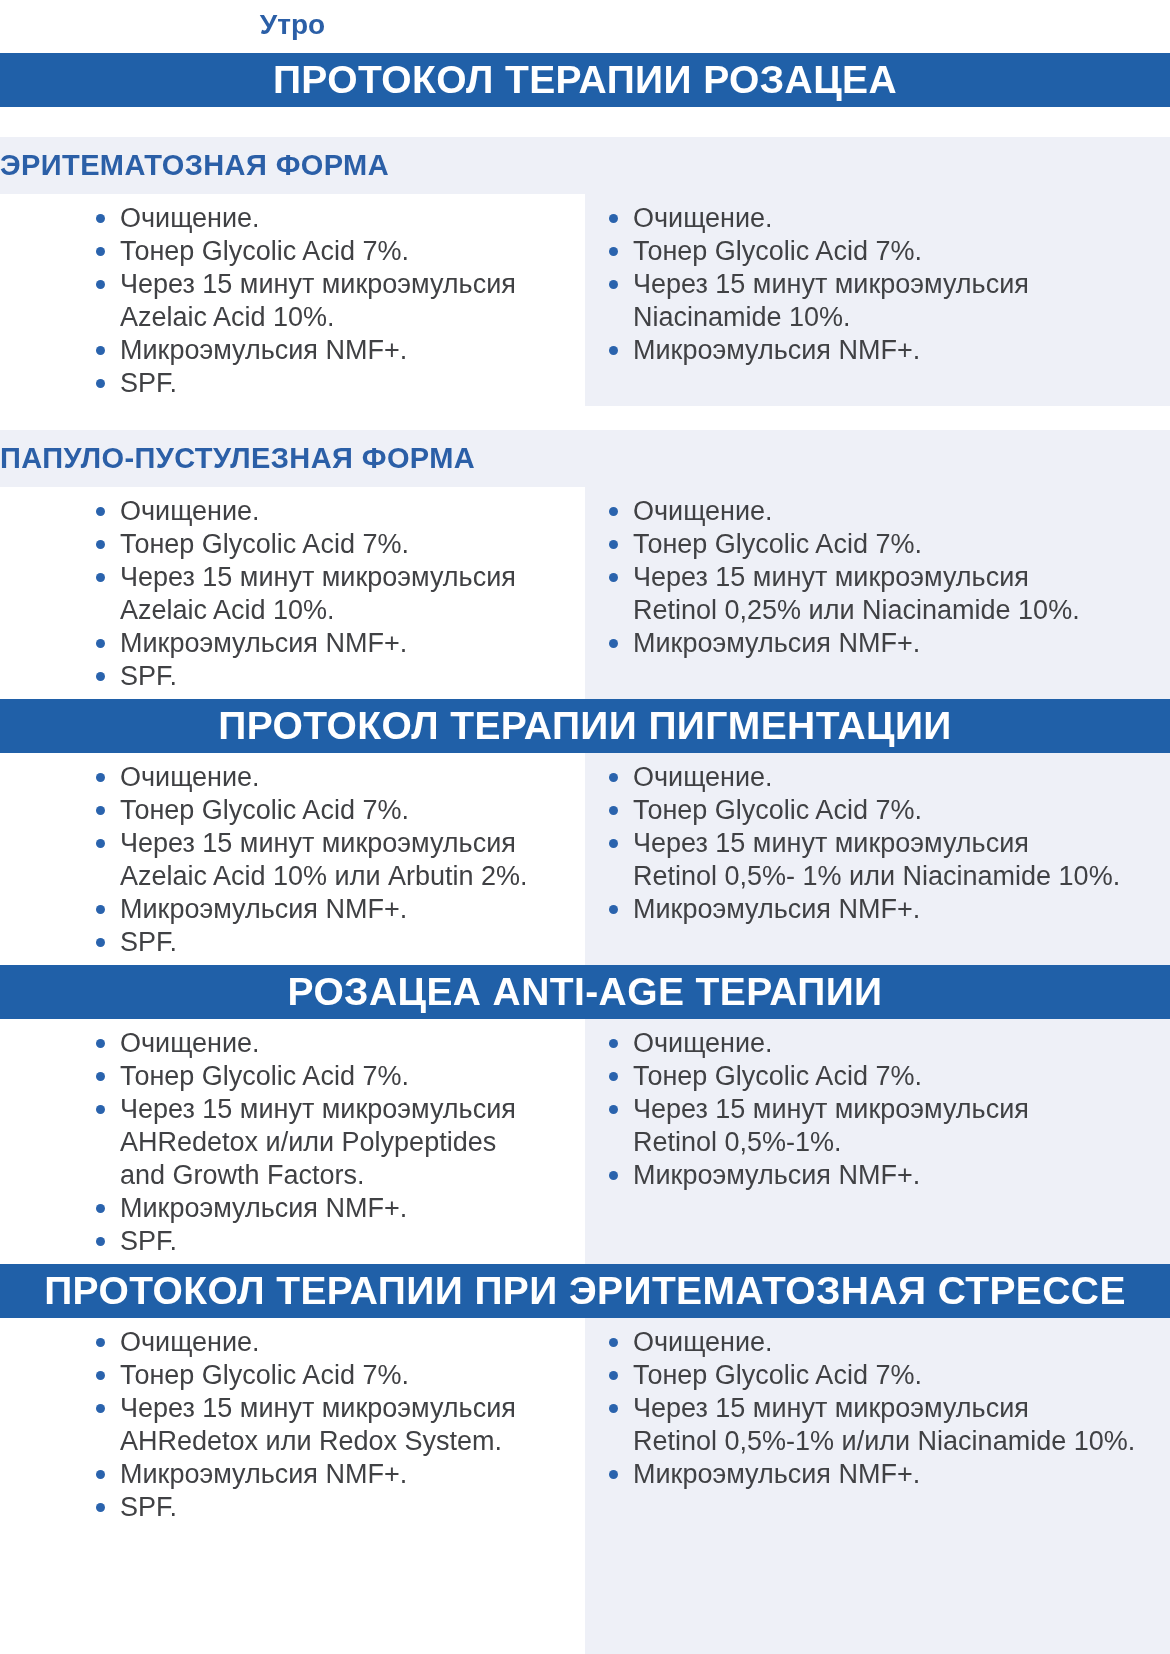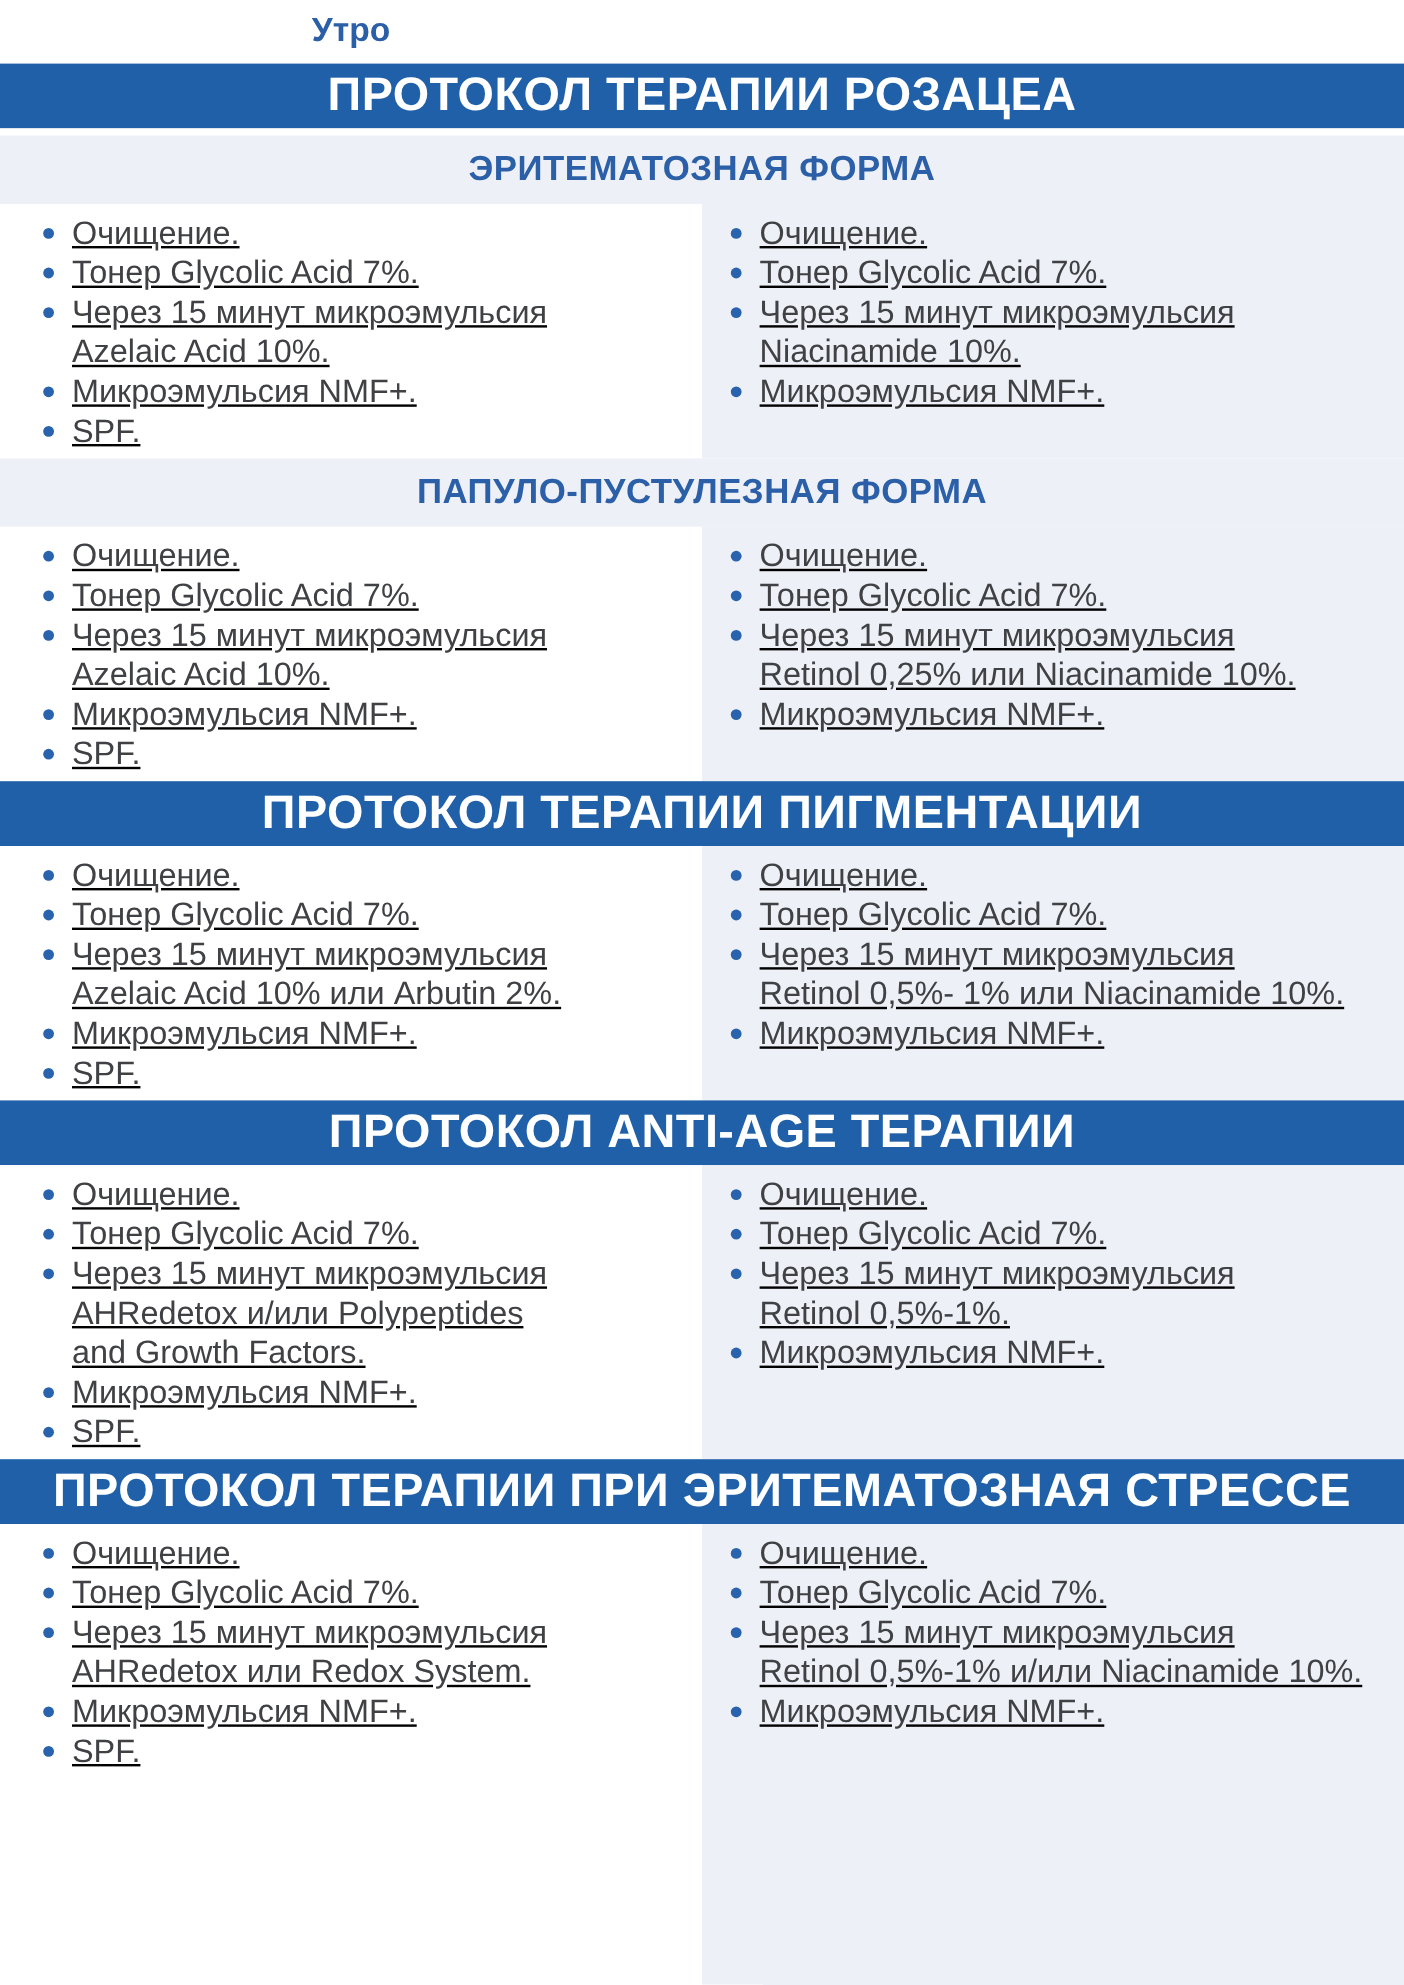--- a/index.html
+++ b/index.html
@@ -26,33 +26,32 @@
     height: 54px; flex: 0 0 auto;
     background: #2060a8;
     display: flex; align-items: center; justify-content: center;
   }
   .banner-dark .banner-title {
     color: #ffffff; font-weight: bold; font-size: 39px; letter-spacing: 0.4px;
   }
   .banner-light {
     height: 57px; flex: 0 0 auto;
     background: #eef0f7;
-    display: flex; align-items: center; justify-content: center;
+    display: flex; align-items: center;  margin-top: 24px;
   }
   .banner-light .banner-title {
     color: #2b5fa7; font-weight: bold; font-size: 29px; letter-spacing: 0.4px;
   }
 
   .content-row { display: flex; flex: 0 0 auto; }
   .content-row.grow { flex: 1 1 auto; }
   .col {
     width: 50%;
-    padding: 8px 30px 6px 32px;
+    padding: 8px 30px 6px 92px;
     background: #ffffff;
-    text-decoration: underline;
   }
   .col.evening {
     background: #eef0f7;
     padding-left: 20px;
     padding-right: 10px;
   }
   ul.steps { list-style: none; }
   ul.steps li {
     position: relative;
     padding-left: 28px;
@@ -157,21 +156,21 @@
         <li>Очищение.</li>
         <li>Тонер Glycolic Acid 7%.</li>
         <li>Через 15 минут микроэмульсия
 Retinol 0,5%- 1% или Niacinamide 10%.</li>
         <li>Микроэмульсия NMF+.</li>
       </ul>
   </div>
 </section>
 
 <section class="banner-dark">
-  <h1 class="banner-title">ПРОТОКОЛ ANTI-AGE ТЕРАПИИ</h1>
+  <h1 class="banner-title">РОЗАЦЕА ANTI-AGE ТЕРАПИИ</h1>
 </section>
 
 <section class="content-row">
   <div class="col morning">
     <ul class="steps">
         <li>Очищение.</li>
         <li>Тонер Glycolic Acid 7%.</li>
         <li>Через 15 минут микроэмульсия
 AHRedetox и/или Polypeptides
 and Growth Factors.</li>

